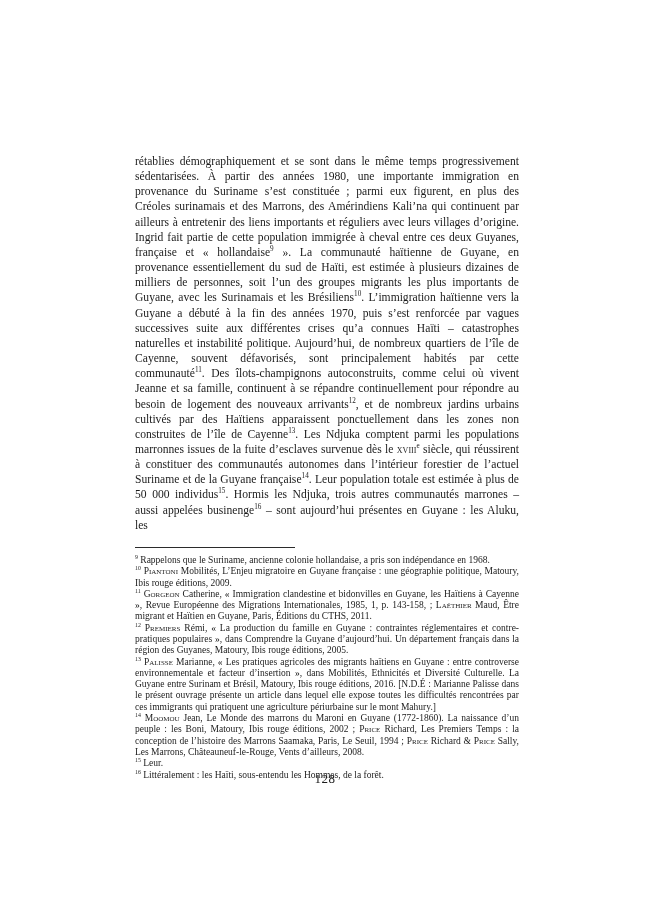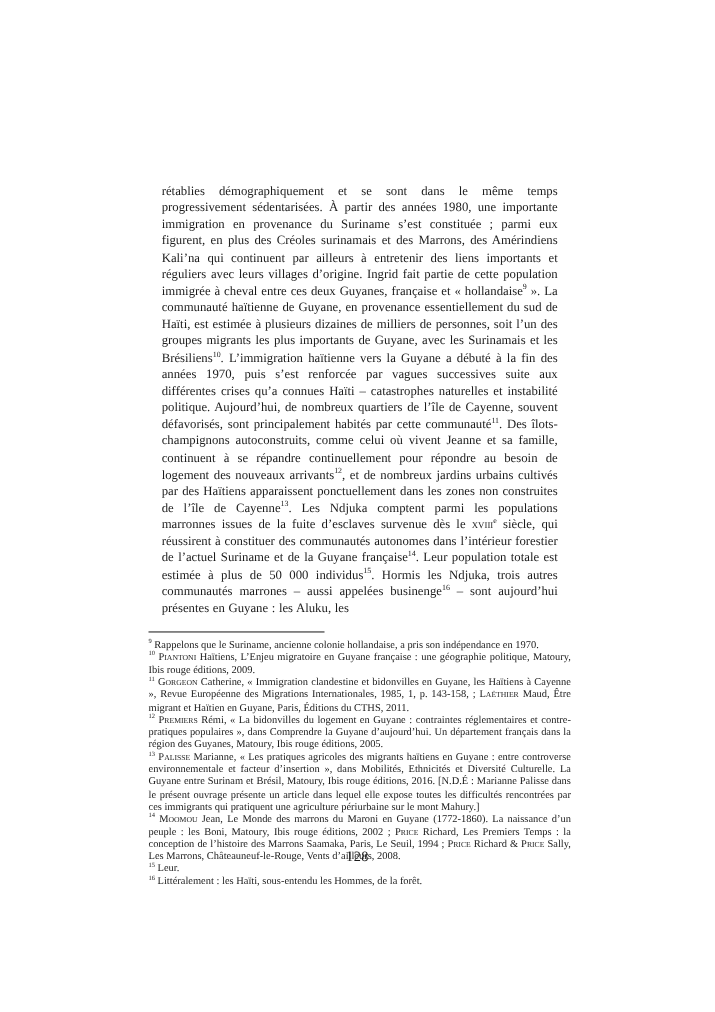--- a/index.html
+++ b/index.html
@@ -12,21 +12,21 @@
     color: #1b1b1b;
     overflow: hidden;
   }
   .textblock {
     position: absolute;
     left: 135px;
     top: 154px;
     width: 384px;
   }
   .main {
-    margin: 12px;
+    margin: 0;
     font-size: 11.6px;
     line-height: 15.15px;
     text-align: justify;
     word-spacing: 0.4px;
   }
   .footsep {
     width: 160px;
     height: 0;
     border-top: 1.2px solid #2b2b2b;
     margin: 14px 0 7px 0;
@@ -53,24 +53,24 @@
 </head>
 <body>
 
 <div class="page">
   <div class="textblock">
     <p class="main"><span>rétablies démographiquement et se sont dans le même temps progressivement sédentarisées. À partir des années 1980, une importante immigration en provenance du Suriname s’est constituée ; parmi eux figurent, en plus des Créoles surinamais et des Marrons, des Amérindiens Kali’na qui continuent par ailleurs à entretenir des liens importants et réguliers avec leurs villages d’origine. Ingrid fait partie de cette population immigrée à cheval entre ces deux Guyanes, française et « hollandaise</span><span class="sup">9</span><span> ». La communauté haïtienne de Guyane, en provenance essentiellement du sud de Haïti, est estimée à plusieurs dizaines de milliers de personnes, soit l’un des groupes migrants les plus importants de Guyane, avec les Surinamais et les Brésiliens</span><span class="sup">10</span><span>. L’immigration haïtienne vers la Guyane a débuté à la fin des années 1970, puis s’est renforcée par vagues successives suite aux différentes crises qu’a connues Haïti – catastrophes naturelles et instabilité politique. Aujourd’hui, de nombreux quartiers de l’île de Cayenne, souvent défavorisés, sont principalement habités par cette communauté</span><span class="sup">11</span><span>. Des îlots-champignons autoconstruits, comme celui où vivent Jeanne et sa famille, continuent à se répandre continuellement pour répondre au besoin de logement des nouveaux arrivants</span><span class="sup">12</span><span>, et de nombreux jardins urbains cultivés par des Haïtiens apparaissent ponctuellement dans les zones non construites de l’île de Cayenne</span><span class="sup">13</span><span>. Les Ndjuka comptent parmi les populations marronnes issues de la fuite d’esclaves survenue dès le </span><span class="sc">xviii</span><span class="sup">e</span><span> siècle, qui réussirent à constituer des communautés autonomes dans l’intérieur forestier de l’actuel Suriname et de la Guyane française</span><span class="sup">14</span><span>. Leur population totale est estimée à plus de 50 000 individus</span><span class="sup">15</span><span>. Hormis les Ndjuka, trois autres communautés marrones – aussi appelées businenge</span><span class="sup">16</span><span> – sont aujourd’hui présentes en Guyane : les Aluku, les</span></p>
 
     <div class="footsep"></div>
 
     <div class="footnotes">
-      <p class="fn"><span class="sup">9</span><span> Rappelons que le Suriname, ancienne colonie hollandaise, a pris son indépendance en 1970.</span></p>
-      <p class="fn"><span class="sup">10</span><span> </span><span class="sc">Piantoni</span><span> Haïtiens, </span><span class="i">L’Enjeu migratoire en Guyane française : une géographie politique</span><span>, Matoury, Ibis rouge éditions, 2009.</span></p>
+      <p class="fn"><span class="sup">9</span><span> Rappelons que le Suriname, ancienne colonie hollandaise, a pris son indépendance en 1968.</span></p>
+      <p class="fn"><span class="sup">10</span><span> </span><span class="sc">Piantoni</span><span> Mobilités, </span><span class="i">L’Enjeu migratoire en Guyane française : une géographie politique</span><span>, Matoury, Ibis rouge éditions, 2009.</span></p>
       <p class="fn"><span class="sup">11</span><span> </span><span class="sc">Gorgeon</span><span> Catherine, « Immigration clandestine et bidonvilles en Guyane, les Haïtiens à Cayenne », </span><span class="i">Revue Européenne des Migrations Internationales</span><span>, 1985, 1, p. 143-158, ; </span><span class="sc">Laëthier</span><span> Maud, </span><span class="i">Être migrant et Haïtien en Guyane,</span><span> Paris, Éditions du CTHS, 2011.</span></p>
-      <p class="fn"><span class="sup">12</span><span> </span><span class="sc">Premiers</span><span> Rémi, « La bidonvilles du logement en Guyane : contraintes réglementaires et contre-pratiques populaires », dans </span><span class="i">Comprendre la Guyane d’aujourd’hui. Un département français dans la région des Guyanes</span><span>, Matoury, Ibis rouge éditions, 2005.</span></p>
+      <p class="fn"><span class="sup">12</span><span> </span><span class="sc">Premiers</span><span> Rémi, « La production du famille en Guyane : contraintes réglementaires et contre-pratiques populaires », dans </span><span class="i">Comprendre la Guyane d’aujourd’hui. Un département français dans la région des Guyanes</span><span>, Matoury, Ibis rouge éditions, 2005.</span></p>
       <p class="fn"><span class="sup">13</span><span> </span><span class="sc">Palisse</span><span> Marianne, « Les pratiques agricoles des migrants haïtiens en Guyane : entre controverse environnementale et facteur d’insertion », </span><span class="i">dans Mobilités, Ethnicités et Diversité Culturelle. La Guyane entre Surinam et Brésil,</span><span> Matoury, Ibis rouge éditions, 2016. [N.D.É : Marianne Palisse dans le présent ouvrage présente un article dans lequel elle expose toutes les difficultés rencontrées par ces immigrants qui pratiquent une agriculture périurbaine sur le mont Mahury.]</span></p>
       <p class="fn"><span class="sup">14</span><span> </span><span class="sc">Moomou</span><span> Jean, </span><span class="i">Le Monde des marrons du Maroni en Guyane (1772-1860). La naissance d’un peuple : les Boni</span><span>, Matoury, Ibis rouge éditions, 2002 ; </span><span class="sc">Price</span><span> Richard, </span><span class="i">Les Premiers Temps : la conception de l’histoire des Marrons Saamaka,</span><span> Paris, Le Seuil, 1994 ; </span><span class="sc">Price</span><span> Richard &amp; </span><span class="sc">Price</span><span> Sally, </span><span class="i">Les Marrons</span><span>, Châteauneuf-le-Rouge, Vents d’ailleurs, 2008.</span></p>
       <p class="fn"><span class="sup">15</span><span> </span><span class="i">Leur.</span></p>
       <p class="fn"><span class="sup">16</span><span> Littéralement : les Haïti, sous-entendu les Hommes, de la forêt.</span></p>
     </div>
   </div>
 
   <div class="pagenum">128</div>
 </div>
 

